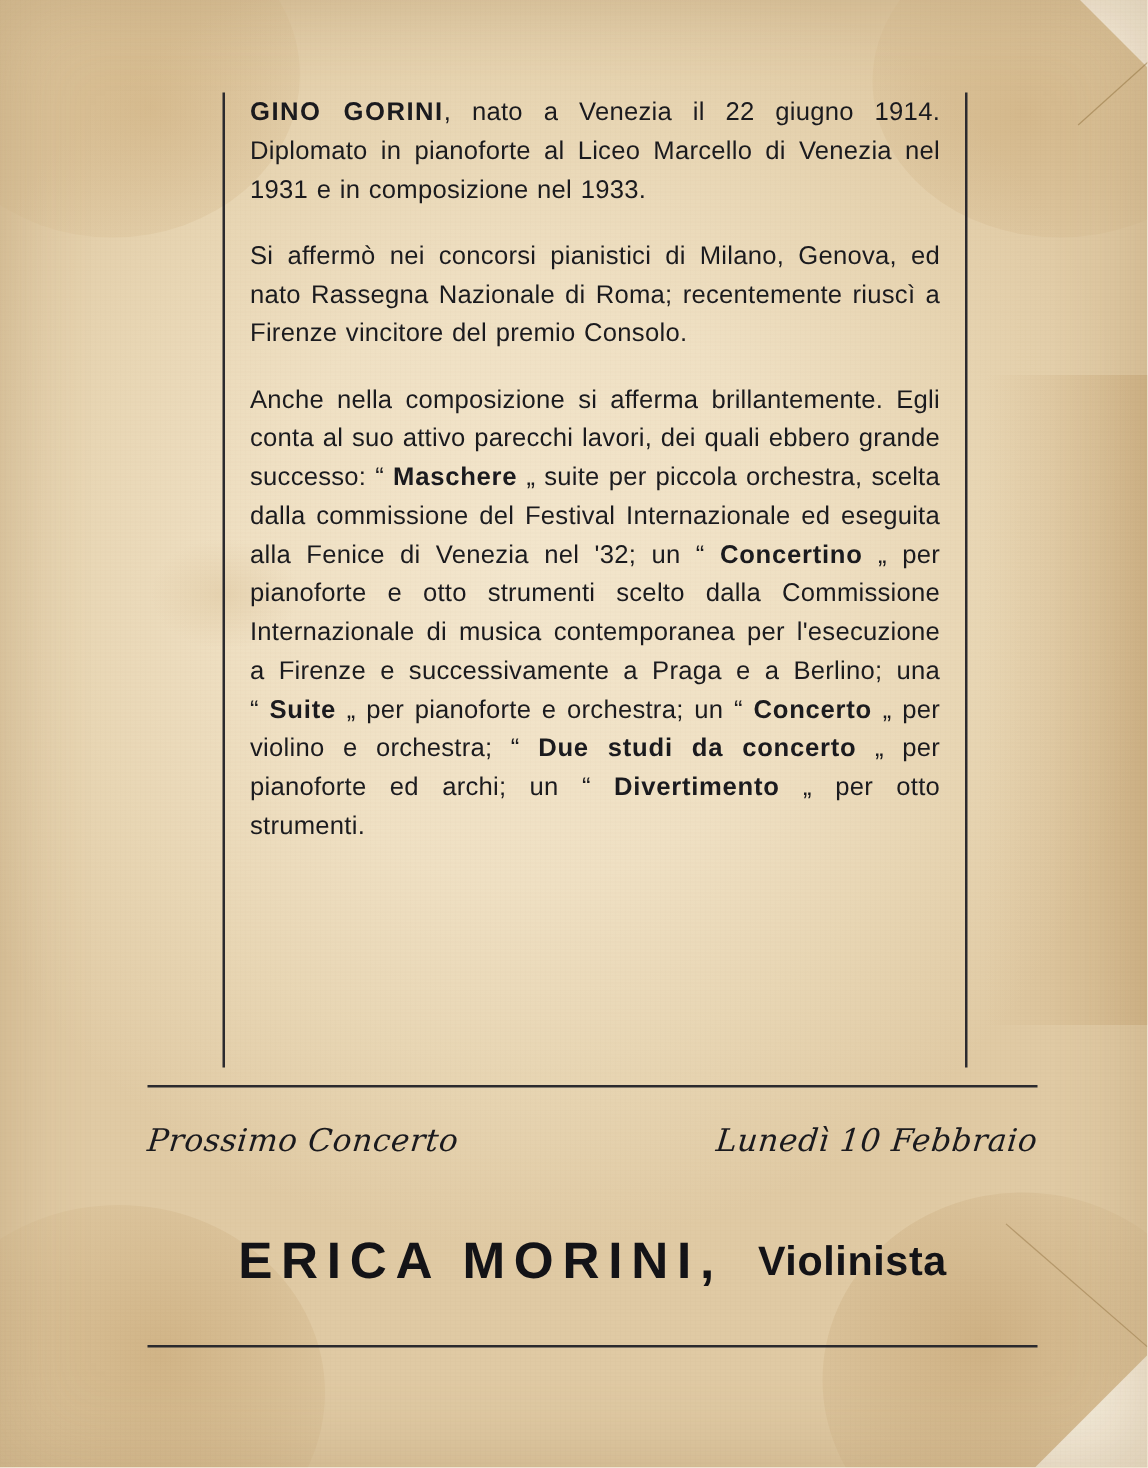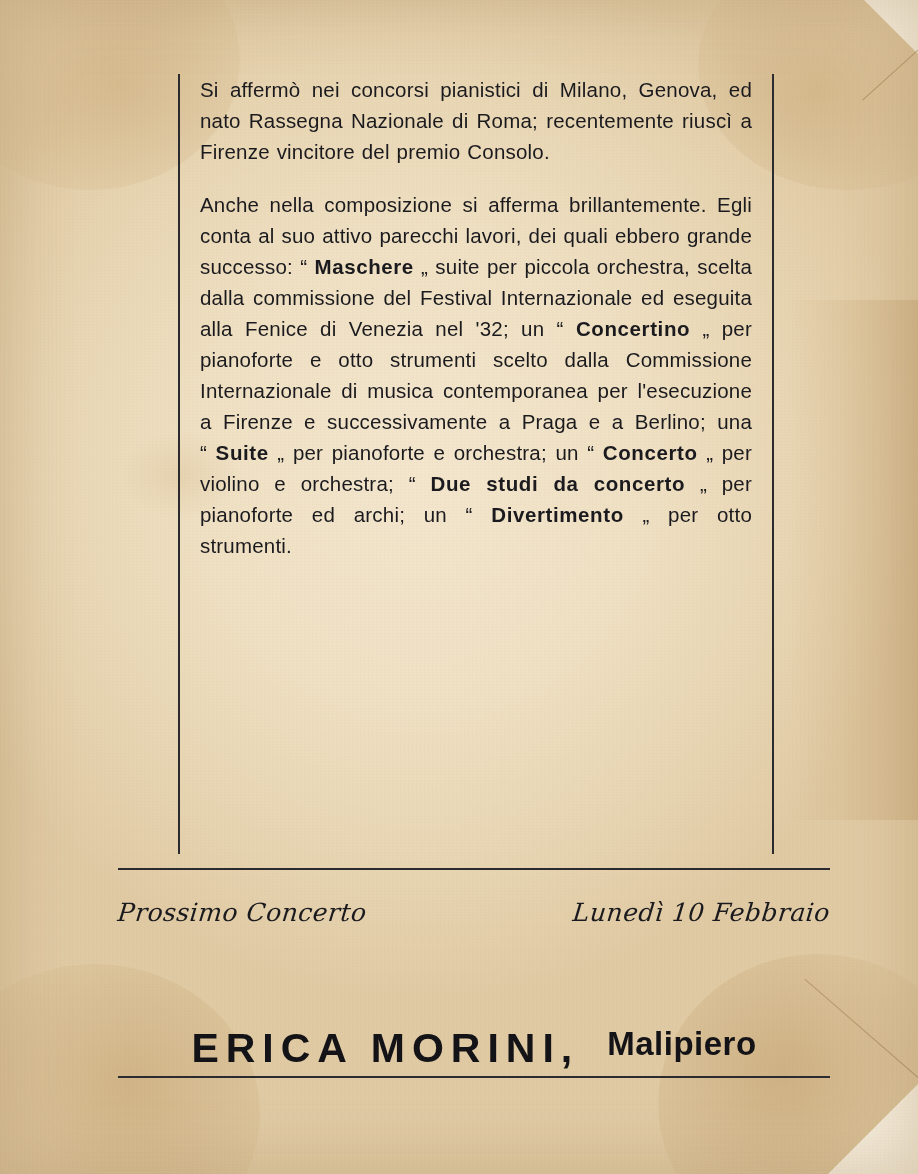--- a/index.html
+++ b/index.html
@@ -155,24 +155,23 @@
     color: #1a1a1e;
     transform: skewX(-6deg);
   }
 
   .performer-row {
     position: absolute;
     left: 118px;
     top: 985px;
     width: 712px;
     display: flex;
-    align-items: flex-start;
+    align-items: center;
     justify-content: center;
     gap: 28px;
-    margin-top: 40px;
   }
   .performer-name {
     font-size: 41px;
     font-weight: 700;
     letter-spacing: 7px;
     color: #131317;
   }
   .performer-role {
     font-size: 33px;
     font-weight: 700;
@@ -203,41 +202,44 @@
   <div class="stain stain-mid"></div>
 
   <div class="fold-tr"></div>
   <div class="fold-tr-line"></div>
   <div class="fold-br"></div>
   <div class="fold-br-line"></div>
 
   <div class="content">
 
     <div class="bio-block">
+      <p class="bio-para">
+        <span class="lead-name">GINO GORINI</span><span>, nato a Venezia il 22 giugno 1914. Diplomato in pianoforte al Liceo Marcello di Venezia nel 1931 e in composizione nel 1933.</span>
+      </p>
 
 
       <p class="bio-para">
         Si affermò nei concorsi pianistici di Milano, Genova, ed nato Rassegna Nazionale di Roma; recentemente riuscì a Firenze vincitore del premio Consolo.
       </p>
 
       <p class="bio-para">
         Anche nella composizione si afferma brillantemente. Egli conta al suo attivo parecchi lavori, dei quali ebbero grande successo: “&nbsp;<b class="q">Maschere</b>&nbsp;„ suite per piccola orchestra, scelta dalla commissione del Festival Internazionale ed eseguita alla Fenice di Venezia nel '32; un “&nbsp;<b class="q">Concertino</b>&nbsp;„ per pianoforte e otto strumenti scelto dalla Commissione Internazionale di musica contemporanea per l'esecuzione a Firenze e successivamente a Praga e a Berlino; una “&nbsp;<b class="q">Suite</b>&nbsp;„ per pianoforte e orchestra; un “&nbsp;<b class="q">Concerto</b>&nbsp;„ per violino e orchestra; “&nbsp;<b class="q">Due studi da concerto</b>&nbsp;„ per pianoforte ed archi; un “&nbsp;<b class="q">Divertimento</b>&nbsp;„ per otto strumenti.
       </p>
     </div>
 
     <div class="rule rule-top"></div>
 
     <div class="next-row">
       <span class="script">Prossimo Concerto</span>
       <span class="script wide">Lunedì 10 Febbraio</span>
     </div>
 
     <div class="performer-row">
       <span class="performer-name">ERICA MORINI,</span>
-      <span class="performer-role">Malipiero</span>
+      <span class="performer-role">Violinista</span>
     </div>
 
     <div class="rule rule-bottom"></div>
   </div>
 
   <div class="edge-shade"></div>
   <div class="grain"></div>
 </div>
 
 </body></html>

